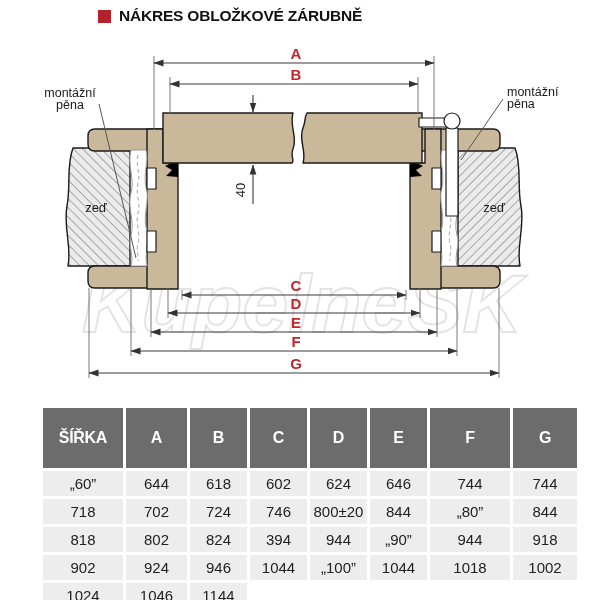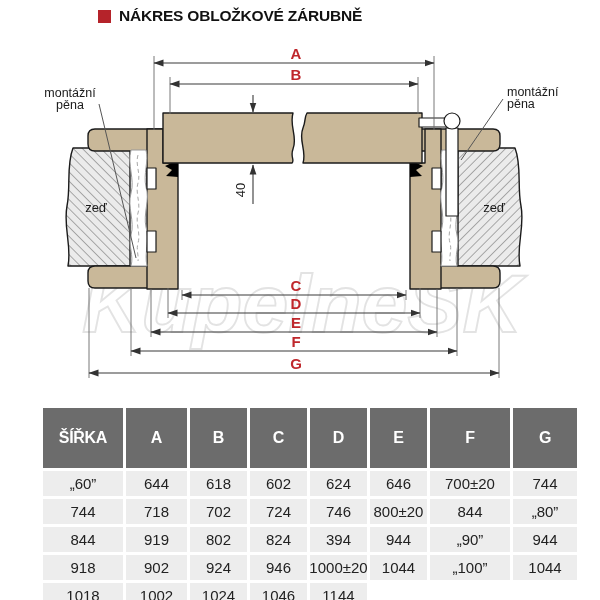--- a/index.html
+++ b/index.html
@@ -162,46 +162,44 @@
     <div class="hcell">E</div>
     <div class="hcell">F</div>
     <div class="hcell">G</div>
 
     <div class="cell">„60”</div>
     <div class="cell">644</div>
     <div class="cell">618</div>
     <div class="cell">602</div>
     <div class="cell">624</div>
     <div class="cell">646</div>
-    <div class="cell">700±20</div>
     <div class="cell">744</div>
 
     <div class="cell">744</div>
     <div class="cell">718</div>
     <div class="cell">702</div>
     <div class="cell">724</div>
     <div class="cell">746</div>
     <div class="cell">800±20</div>
     <div class="cell">844</div>
 
     <div class="cell">„80”</div>
     <div class="cell">844</div>
-    <div class="cell">919</div>
+    <div class="cell">818</div>
     <div class="cell">802</div>
     <div class="cell">824</div>
     <div class="cell">394</div>
     <div class="cell">944</div>
 
     <div class="cell">„90”</div>
     <div class="cell">944</div>
     <div class="cell">918</div>
     <div class="cell">902</div>
     <div class="cell">924</div>
     <div class="cell">946</div>
-    <div class="cell">1000±20</div>
     <div class="cell">1044</div>
 
     <div class="cell">„100”</div>
     <div class="cell">1044</div>
     <div class="cell">1018</div>
     <div class="cell">1002</div>
     <div class="cell">1024</div>
     <div class="cell">1046</div>
     <div class="cell">1144</div>
   </div>

